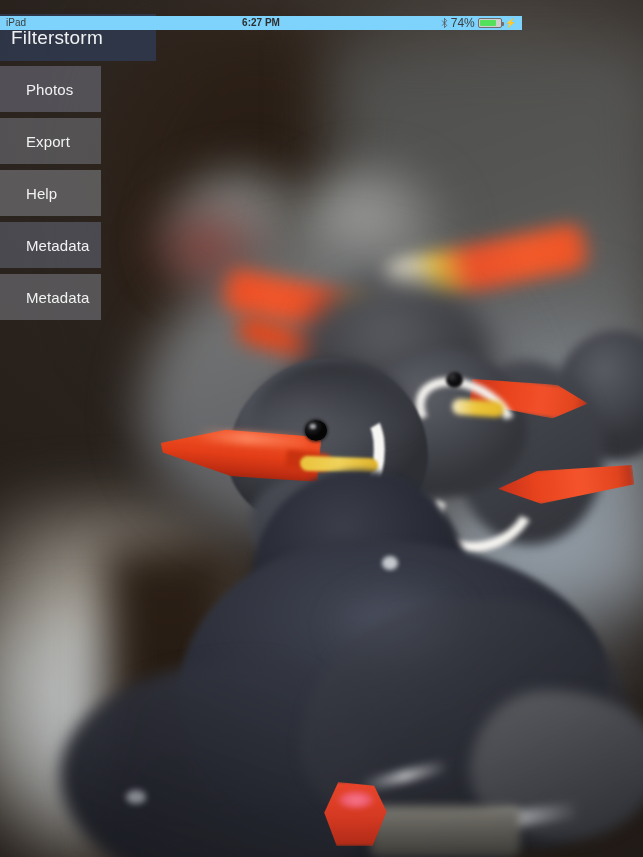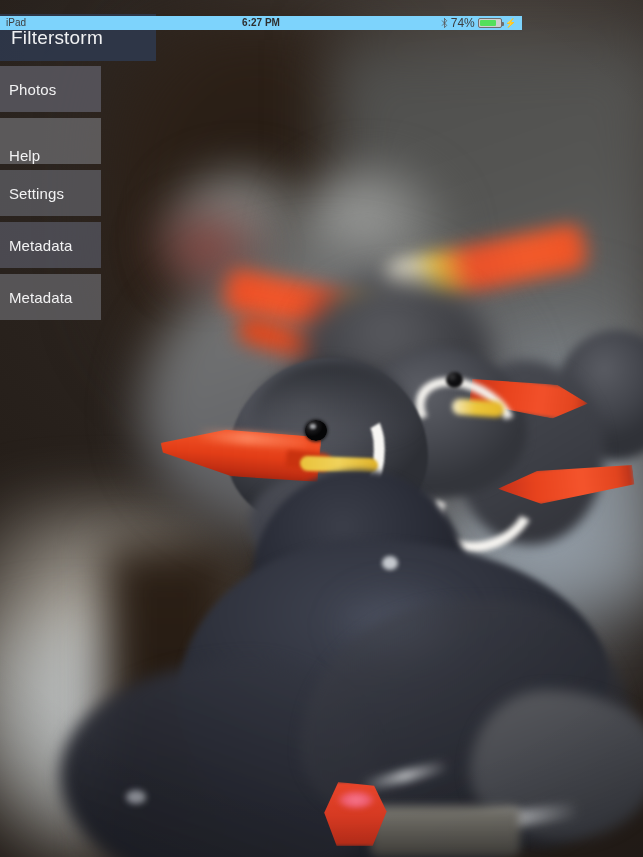--- a/index.html
+++ b/index.html
@@ -452,32 +452,32 @@
     z-index: 20;
   }
   .menu-item {
     width: 101px; height: 46px;
     margin-bottom: 6px;
     display: flex; align-items: center;
     background: rgba(92,90,99,0.80);
     cursor: pointer;
   }
   .menu-item .label {
-    padding-left: 9px;
+    padding-left: 26px;
     color: #f2f2f3;
     font-size: 15px;
     letter-spacing: 0.1px;
     white-space: nowrap;
   }
   .menu-item.tint-a { background: rgba(92,90,99,0.82); }
   .menu-item.tint-b { background: rgba(120,120,122,0.70); }
   .menu-item.tint-c { background: rgba(108,108,112,0.72); }
   .menu-item.tint-d { background: rgba(96,96,100,0.74); }
   .menu-item.tint-e { background: rgba(100,100,104,0.72); }
-  .menu-item.tint-f { background: rgba(112,112,116,0.70); align-items: flex-end; }
+  .menu-item.tint-f { background: rgba(112,112,116,0.70); }
   .menu-item.tint-g { background: rgba(96,96,102,0.74); }
   .menu-item.tint-h { background: rgba(84,84,94,0.80); }
   .menu-item.tint-i { background: rgba(104,104,108,0.72); }
 </style>
 </head>
 <body>
 
 <div class="screen">
 
   <div class="photo">
@@ -554,25 +554,25 @@
   </div>
 
   <div class="titlebar">
     <span class="label">Filterstorm</span>
   </div>
 
   <div class="menu">
     <div class="menu-item tint-a">
       <span class="label">Photos</span>
     </div>
+    <div class="menu-item tint-e">
+      <span class="label">Export</span>
+    </div>
     <div class="menu-item tint-f">
       <span class="label">Help</span>
-    </div>
-    <div class="menu-item tint-g">
-      <span class="label">Settings</span>
     </div>
     <div class="menu-item tint-h">
       <span class="label">Metadata</span>
     </div>
     <div class="menu-item tint-i">
       <span class="label">Metadata</span>
     </div>
   </div>
 
 </div>

